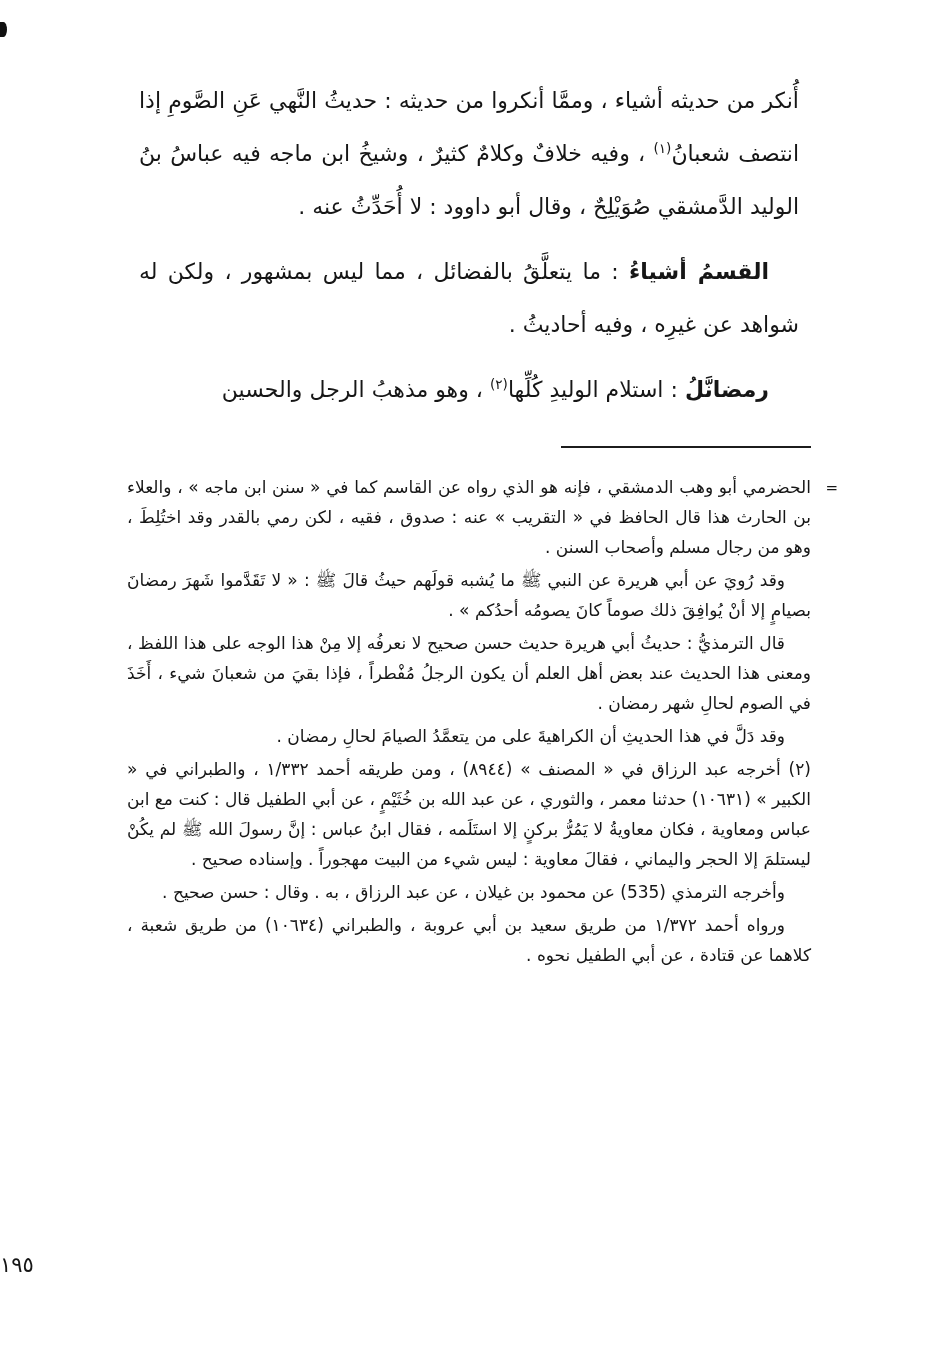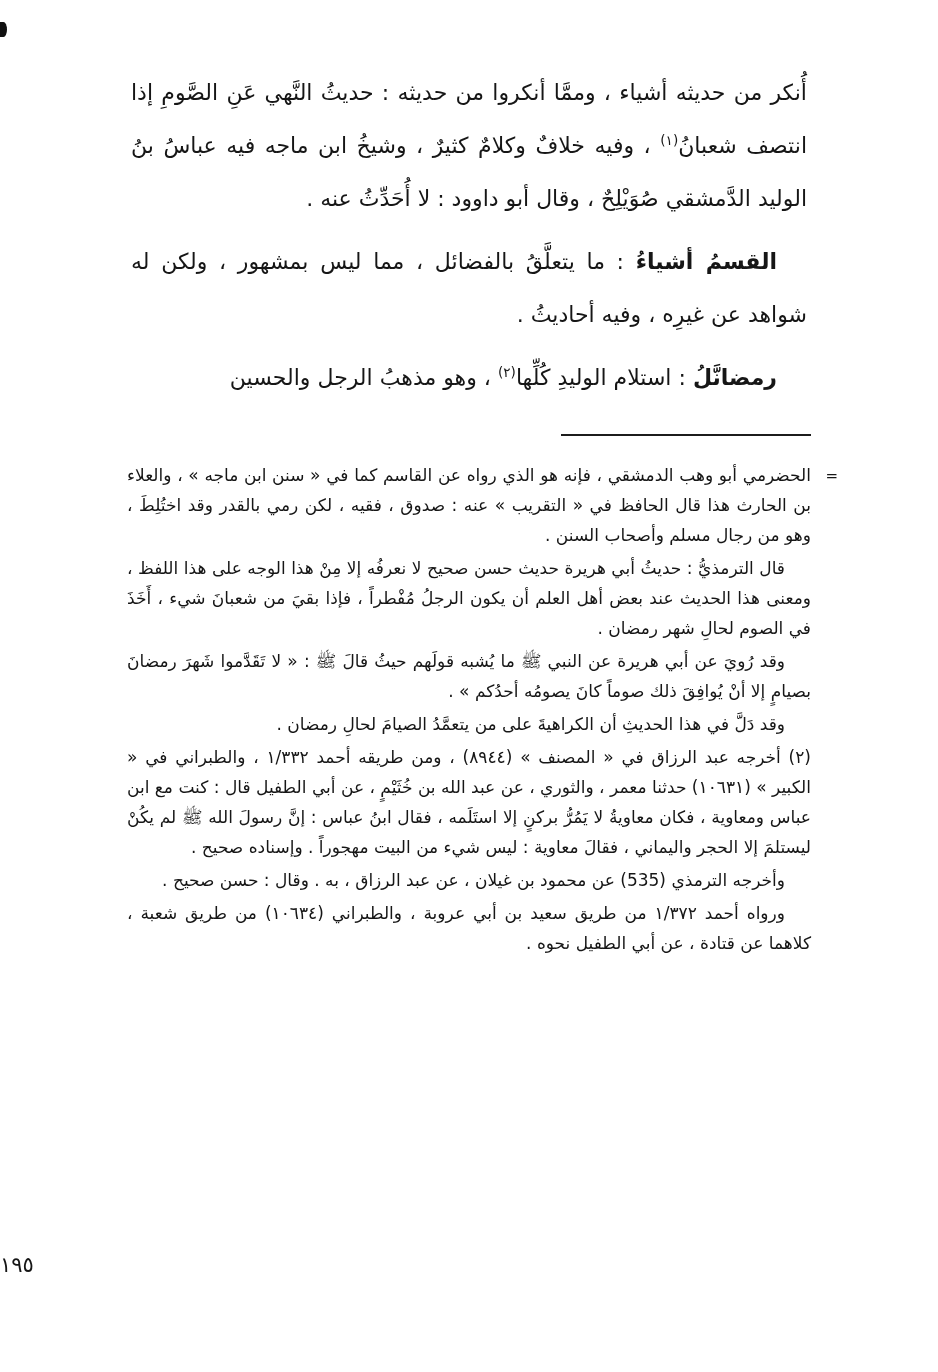--- a/index.html
+++ b/index.html
@@ -14,21 +14,21 @@
     direction: rtl;
     color: #161616;
   }
   .content {
     position: absolute;
     top: 62px;
     right: 127px;
     width: 684px;
   }
   .main p {
-    margin: 4px;
+    margin: 12px;
     font-size: 22px;
     line-height: 53px;
     text-align: justify;
   }
   .para.indent { text-indent: 30px; }
   .sp-before { margin-top: 10px !important; }
   .lead { font-weight: bold; }
   sup.fnref { font-size: 0.62em; vertical-align: super; line-height: 0; }
   .divider {
     width: 250px;
@@ -88,23 +88,23 @@
 
       <p class="para indent sp-before"><span class="lead">رمضانَّلُ</span><span> : استلام الوليدِ كُلِّها</span><sup class="fnref">(٢)</sup><span> ، وهو مذهبُ الرجل والحسين</span></p>
     </div>
 
     <div class="divider"></div>
 
     <div class="footnotes">
       <p class="fn-first"><span class="marker">=</span><span>الحضرمي أبو وهب الدمشقي ، فإنه هو الذي رواه عن القاسم كما في « سنن ابن ماجه » ، والعلاء بن الحارث هذا قال الحافظ في « التقريب » عنه : صدوق ، فقيه ، لكن رمي بالقدر وقد اختُلِطَ ، وهو من رجال مسلم وأصحاب السنن .</span></p>
 
 
+      <p class="fn-indent">وقد رُويَ عن أبي هريرة عن النبي ﷺ ما يُشبه قولَهم حيثُ قالَ ﷺ : « لا تَقَدَّموا شَهرَ رمضانَ بصيامٍ إلا أنْ يُوافِقَ ذلك صوماً كانَ يصومُه أحدُكم » .</p>
+
       <p class="fn-indent">قال الترمذيُّ : حديثُ أبي هريرة حديث حسن صحيح لا نعرفُه إلا مِنْ هذا الوجه على هذا اللفظ ، ومعنى هذا الحديث عند بعض أهل العلم أن يكون الرجلُ مُفْطراً ، فإذا بقيَ من شعبانَ شيء ، أَخَذَ في الصوم لحالِ شهر رمضان .</p>
-
-      <p class="fn-indent">وقد رُويَ عن أبي هريرة عن النبي ﷺ ما يُشبه قولَهم حيثُ قالَ ﷺ : « لا تَقَدَّموا شَهرَ رمضانَ بصيامٍ إلا أنْ يُوافِقَ ذلك صوماً كانَ يصومُه أحدُكم » .</p>
 
       <p class="fn-indent">وقد دَلَّ في هذا الحديثِ أن الكراهيةَ على من يتعمَّدُ الصيامَ لحالِ رمضان .</p>
 
       <p>(٢) أخرجه عبد الرزاق في « المصنف » (٨٩٤٤) ، ومن طريقه أحمد ١/٣٣٢ ، والطبراني في « الكبير » (١٠٦٣١) حدثنا معمر ، والثوري ، عن عبد الله بن خُثَيْمٍ ، عن أبي الطفيل قال : كنت مع ابن عباس ومعاوية ، فكان معاويةُ لا يَمُرُّ بركنٍ إلا استَلَمه ، فقال ابنُ عباس : إنَّ رسولَ الله ﷺ لم يكُنْ ليستلمَ إلا الحجر واليماني ، فقالَ معاوية : ليس شيء من البيت مهجوراً . وإسناده صحيح .</p>
 
       <p class="fn-indent">وأخرجه الترمذي (535) عن محمود بن غيلان ، عن عبد الرزاق ، به . وقال : حسن صحيح .</p>
 
       <p class="fn-indent">ورواه أحمد ١/٣٧٢ من طريق سعيد بن أبي عروبة ، والطبراني (١٠٦٣٤) من طريق شعبة ، كلاهما عن قتادة ، عن أبي الطفيل نحوه .</p>
     </div>
 

